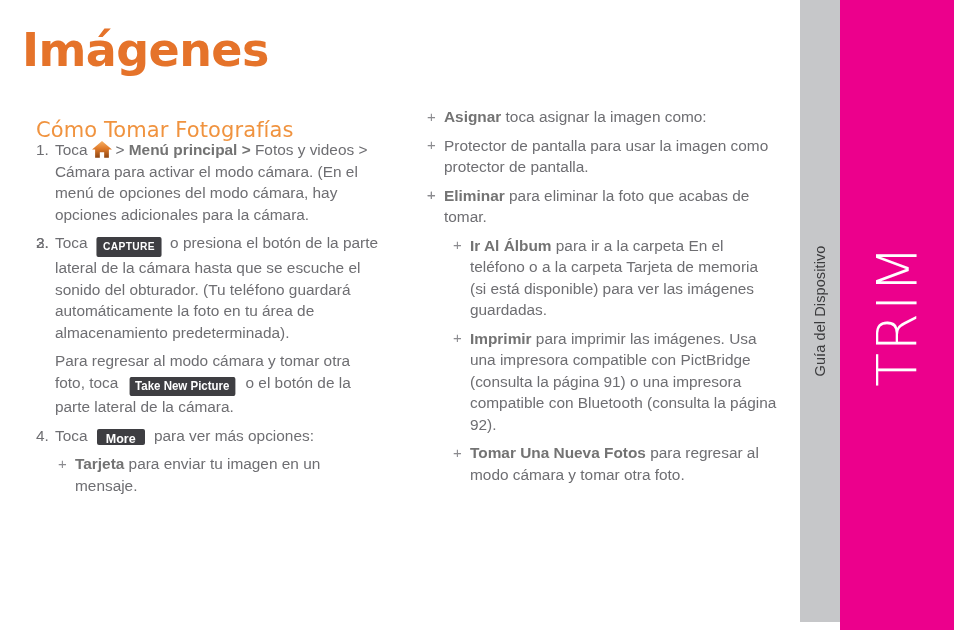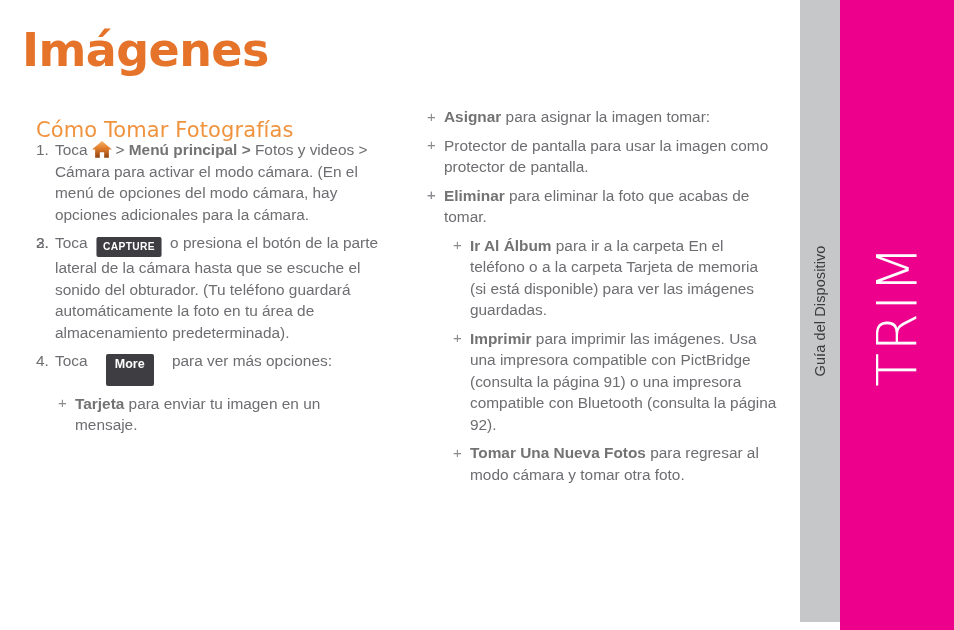--- a/index.html
+++ b/index.html
@@ -159,22 +159,22 @@
   .chip-take {
     font-size: 12.5px;
     font-weight: bold;
     padding: 3px 6px 4px;
     margin: 0 2px;
     transform: scaleX(0.92);
   }
   .chip-more {
     font-size: 12.5px;
     font-weight: bold;
-    padding: 4px 9px 15px;
-    margin: 0 14px;
+    padding: 4px 9px 0;
+    margin: 0 5px;
   }
 
   
   .home-icon {
     display: inline-block;
     width: 22px;
     height: 19px;
     vertical-align: -4px;
     margin: 0 3px;
   }
@@ -205,36 +205,41 @@
     <div class="step">
       <span class="num">2.</span>
     </div>
 
     <div class="step">
       <span class="num">3.</span><span>Toca</span>
       <span class="chip chip-capture">CAPTURE</span>
       <span>o presiona el botón de la parte lateral de la cámara hasta que se escuche el sonido del obturador. (Tu teléfono guardará automáticamente la foto en tu área de almacenamiento predeterminada).</span>
     </div>
 
+    <div class="para">
+      <span>Para regresar al modo cámara y tomar otra foto, toca</span>
+      <span class="chip chip-take">Take New Picture</span>
+      <span>o el botón de la parte lateral de la cámara.</span>
+    </div>
 
     <div class="step">
       <span class="num">4.</span><span>Toca</span>
       <span class="chip chip-more">More</span>
       <span>para ver más opciones:</span>
     </div>
 
     <div class="plus plus-l1">
       <span class="mark">+</span><b>Tarjeta</b>
       <span>para enviar tu imagen en un mensaje.</span>
     </div>
 
   </div>
 
   <div class="col col-right" id="right-col">
-      <div class="plus"><span class="mark">+</span><b>Asignar</b> <span>para asignar la imagen tomar:</span></div>
+      <div class="plus"><span class="mark">+</span><b>Asignar</b> <span>toca asignar la imagen como:</span></div>
       <div class="plus"><span class="mark">+</span><span>Protector de pantalla para usar la imagen como protector de pantalla.</span></div>
       <div class="plus"><span class="mark">+</span></div>
       <div class="plus"><span class="mark">+</span><b>Eliminar</b> <span>para eliminar la foto que acabas de tomar.</span></div>
       <div class="plus plus-l2"><span class="mark">+</span><b>Ir Al Álbum</b> <span>para ir a la carpeta En el teléfono o a la carpeta Tarjeta de memoria (si está disponible) para ver las imágenes guardadas.</span></div>
       <div class="plus plus-l2"><span class="mark">+</span><b>Imprimir</b> <span>para imprimir las imágenes. Usa una impresora compatible con PictBridge (consulta la página 91) o una impresora compatible con Bluetooth (consulta la página 92).</span></div>
       <div class="plus plus-l2"><span class="mark">+</span><b>Tomar Una Nueva Fotos</b> <span>para regresar al modo cámara y tomar otra foto.</span></div>
     </div>
 
   <div class="edge-gray">
     <span class="edge-gray-label">Guía del Dispositivo</span>

